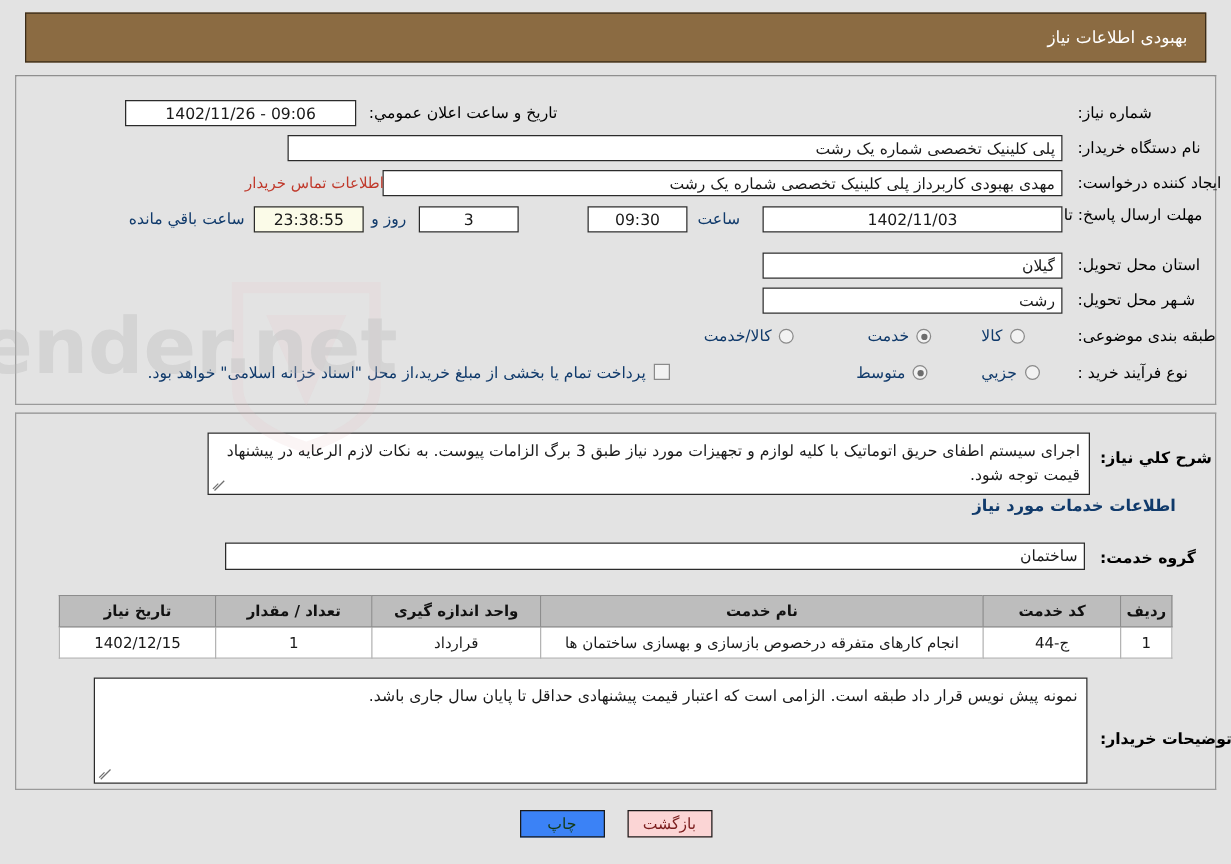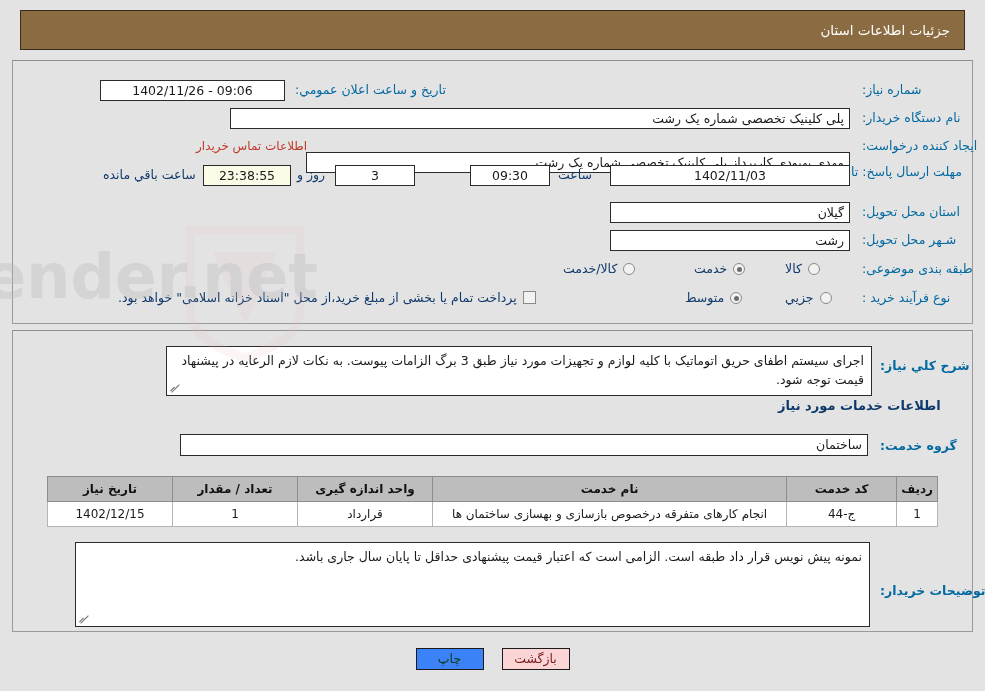--- a/index.html
+++ b/index.html
@@ -39,21 +39,21 @@
 
   
   .watermark {
     position: absolute; left: 0; top: 190px; width: 985px; height: 180px;
     pointer-events: none; z-index: 5; opacity: .5;
   }
 
   
   .row { position: absolute; display: flex; align-items: center; }
   .lbl {
-    color: #0369a1; font-size: 12.5px; white-space: nowrap;
+    color: #000000; font-size: 12.5px; white-space: nowrap;
     text-align: left;
   }
   .lbl.two-line { line-height: 15px; }
   .fld {
     background: #ffffff;
     border: 1px solid #2b2b2b;
     height: 21px;
     line-height: 19px;
     padding: 0 5px;
     font-size: 12.5px;
@@ -141,21 +141,21 @@
   }
   .btn.print  { background: #3b82f6; color: #143a14; }
   .btn.back   { background: #fbd5d5; color: #7a1d1d; }
 </style>
 </head>
 <body>
 
 <div class="page">
 
   <div class="titlebar">
-    <span class="ttl">جزئیات اطلاعات استان</span>
+    <span class="ttl">بهبودی اطلاعات نیاز</span>
   </div>
 
   <div class="panel" id="panel-top"></div>
 
   <div class="row" style="left:862px; top:82px;">
     <span class="lbl">شماره نیاز:</span>
   </div>
 
   <div class="row" style="left:295px; top:82px;">
     <span class="lbl">تاریخ و ساعت اعلان عمومي:</span>
@@ -163,21 +163,21 @@
   <div class="fld" style="position:absolute; left:100px; top:80px; width:185px;">09:06 - 1402/11/26</div>
 
   <div class="row" style="left:862px; top:110px;">
     <span class="lbl">نام دستگاه خریدار:</span>
   </div>
   <div class="fld rtlstart" style="position:absolute; left:230px; top:108px; width:620px;">پلی کلینیک تخصصی شماره یک رشت</div>
 
   <div class="row" style="left:862px; top:138px;">
     <span class="lbl">ایجاد کننده درخواست:</span>
   </div>
-  <div class="fld rtlstart" style="position:absolute; left:306px; top:152px; width:544px;">مهدی بهبودی کاربرداز پلی کلینیک تخصصی شماره یک رشت</div>
+  <div class="fld rtlstart" style="position:absolute; left:306px; top:136px; width:544px;">مهدی بهبودی کاربرداز پلی کلینیک تخصصی شماره یک رشت</div>
   <a class="link" style="position:absolute; left:196px; top:139px;">اطلاعات تماس خریدار</a>
 
   <div class="row" style="left:862px; top:164px;">
     <span class="lbl two-line" style="display:block; width:100px; text-align:left;">مهلت ارسال پاسخ: تا تاریخ:</span>
   </div>
   <div class="fld" style="position:absolute; left:610px; top:165px; width:240px;">1402/11/03</div>
   <span class="inline-txt" style="position:absolute; left:558px; top:167px;">ساعت</span>
   <div class="fld" style="position:absolute; left:470px; top:165px; width:80px;">09:30</div>
   <div class="fld" style="position:absolute; left:335px; top:165px; width:80px;">3</div>
   <span class="inline-txt" style="position:absolute; left:297px; top:167px;">روز و</span>

